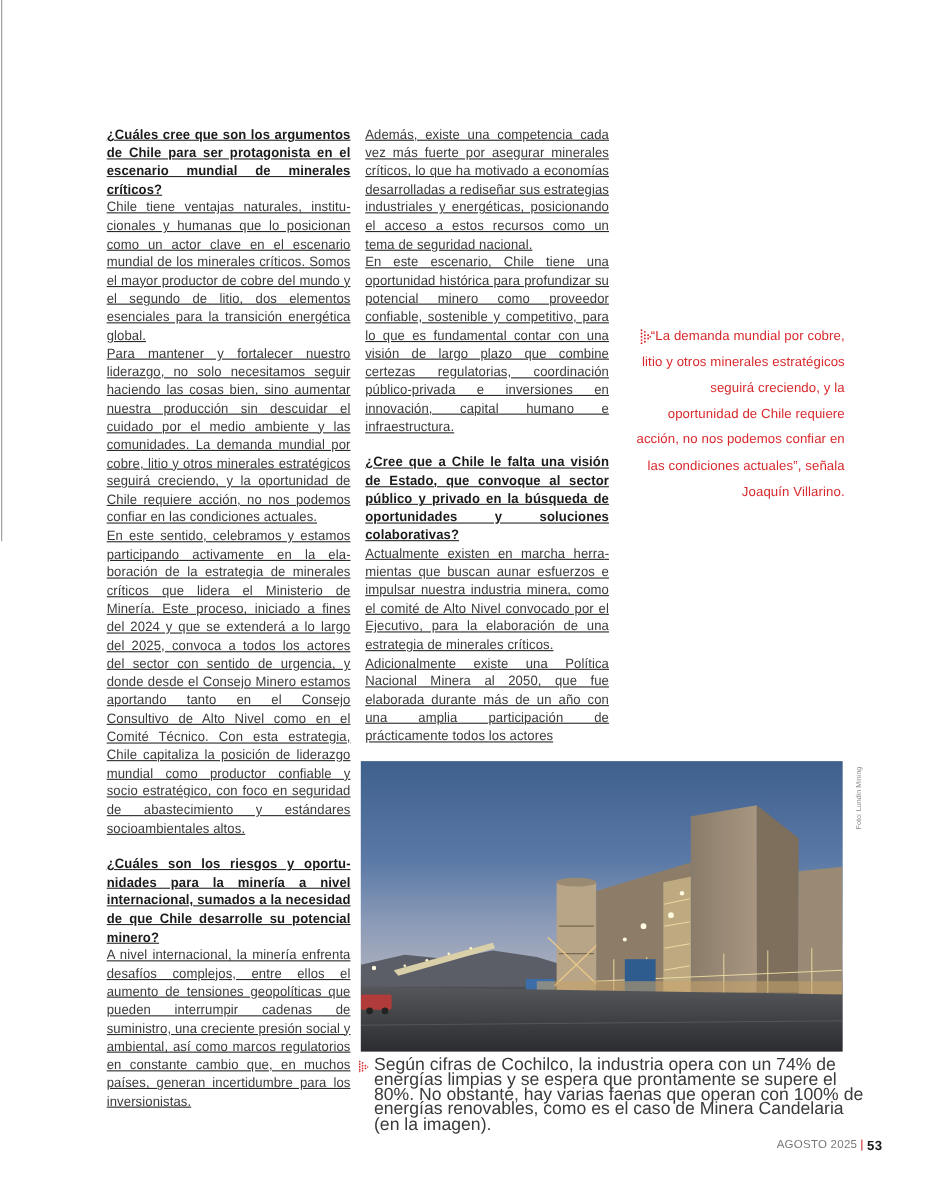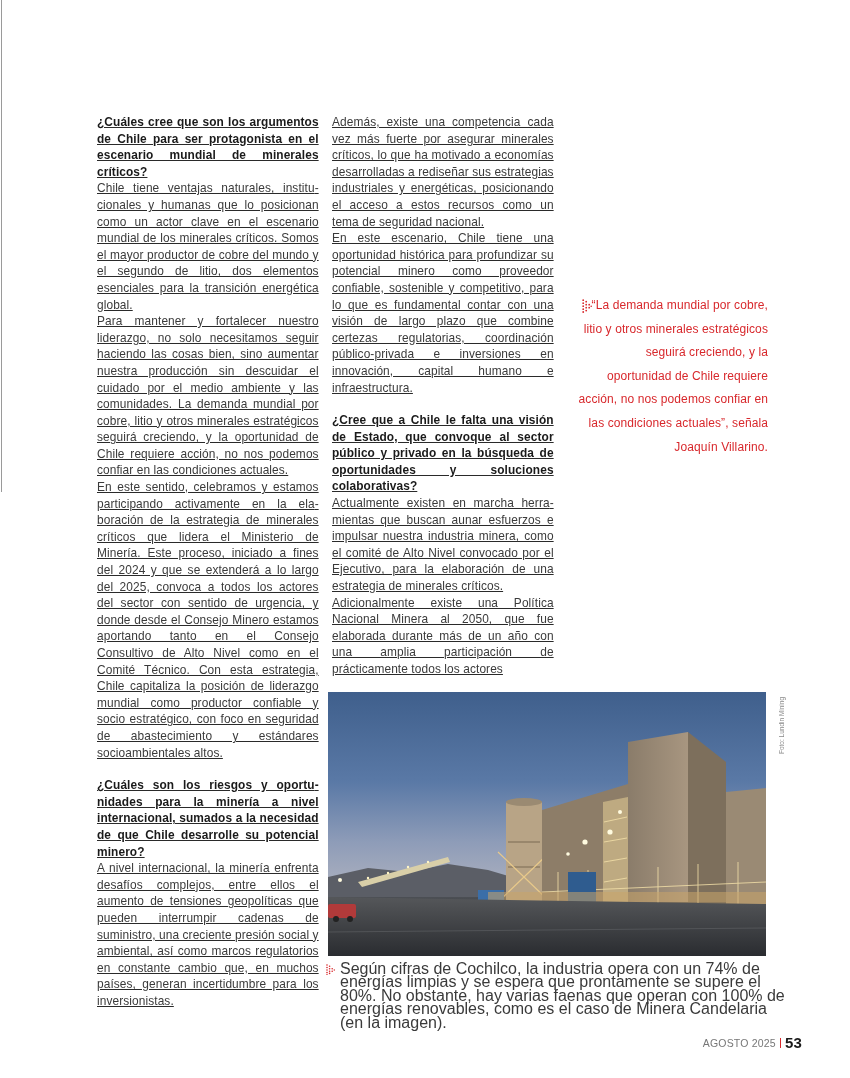--- a/index.html
+++ b/index.html
@@ -137,21 +137,21 @@
     }
     .footer .sep {
       display: inline-block;
       width: 1px;
       height: 10px;
       background: #d8282c;
     }
     .footer .pg {
       font-weight: bold;
       color: #1a1a1a;
-      font-size: 15px;
+      font-size: 12px;
     }
   </style>
 </head>
 <body>
 
 <div class="edge-line"></div>
 
 <div class="col col-1">
   <p class="q">¿Cuáles cree que son los argumentos de Chile para ser protagonista en el escenario mundial de minerales críticos?</p>
   <p>Chile tiene ventajas naturales, institu­cionales y humanas que lo posicionan como un actor clave en el escenario mundial de los minerales críticos. So­mos el mayor productor de cobre del mundo y el segundo de litio, dos ele­mentos esenciales para la transición energética global.</p>

